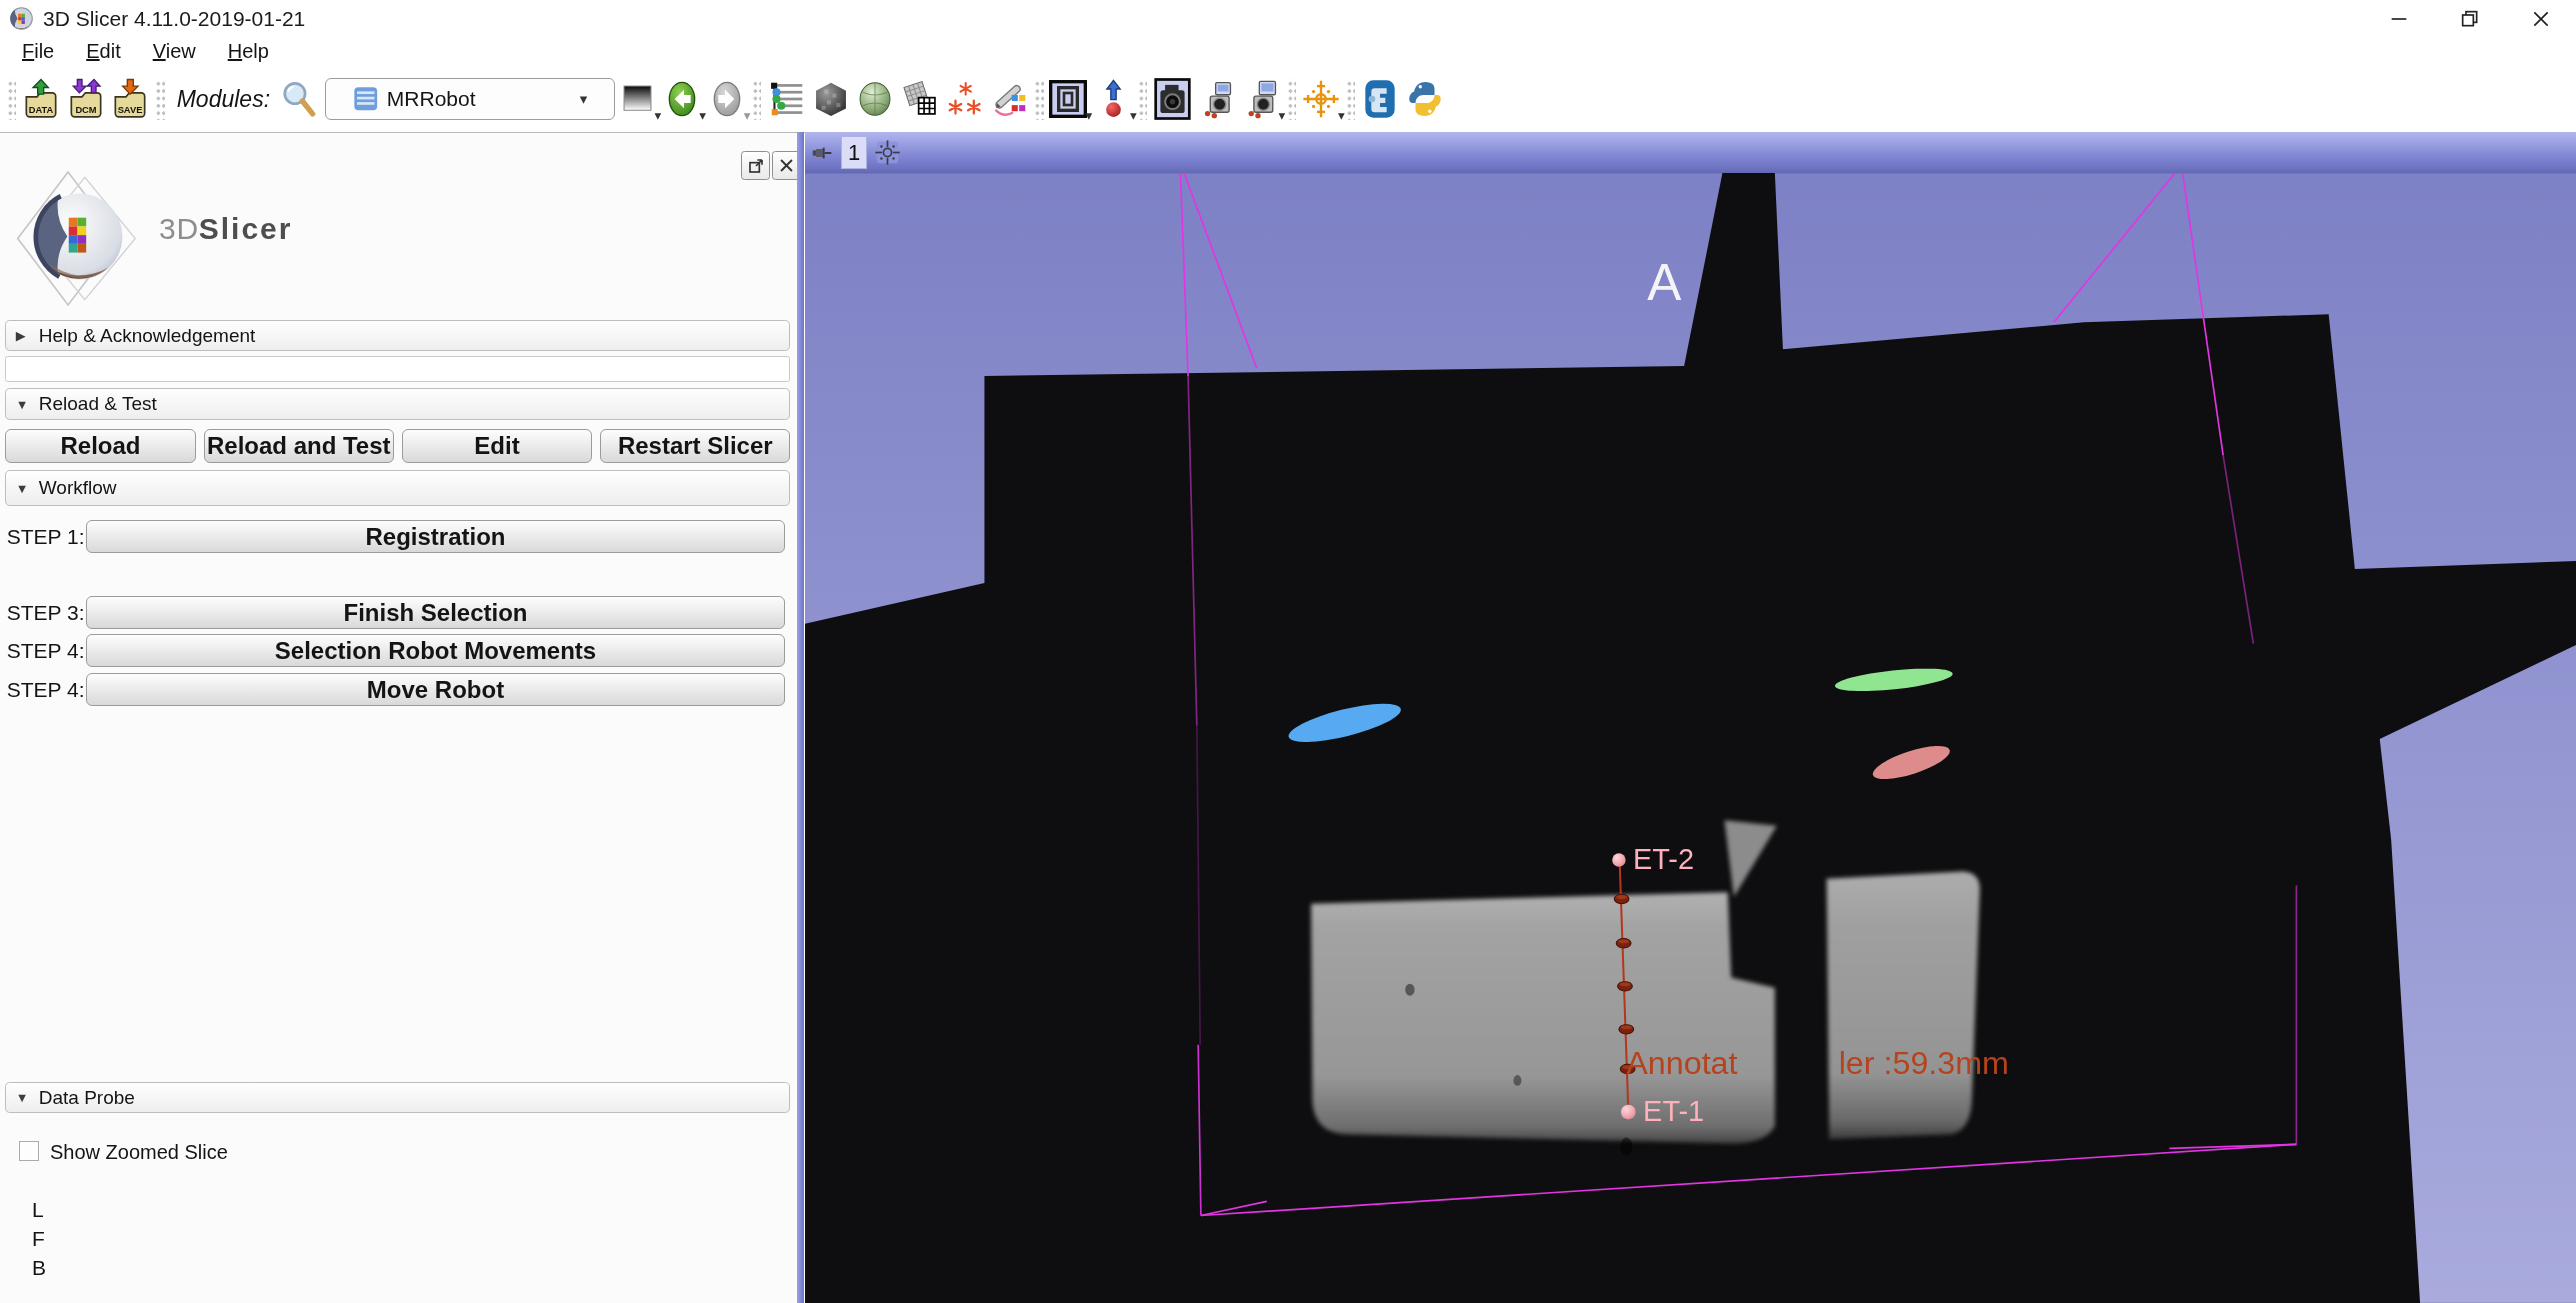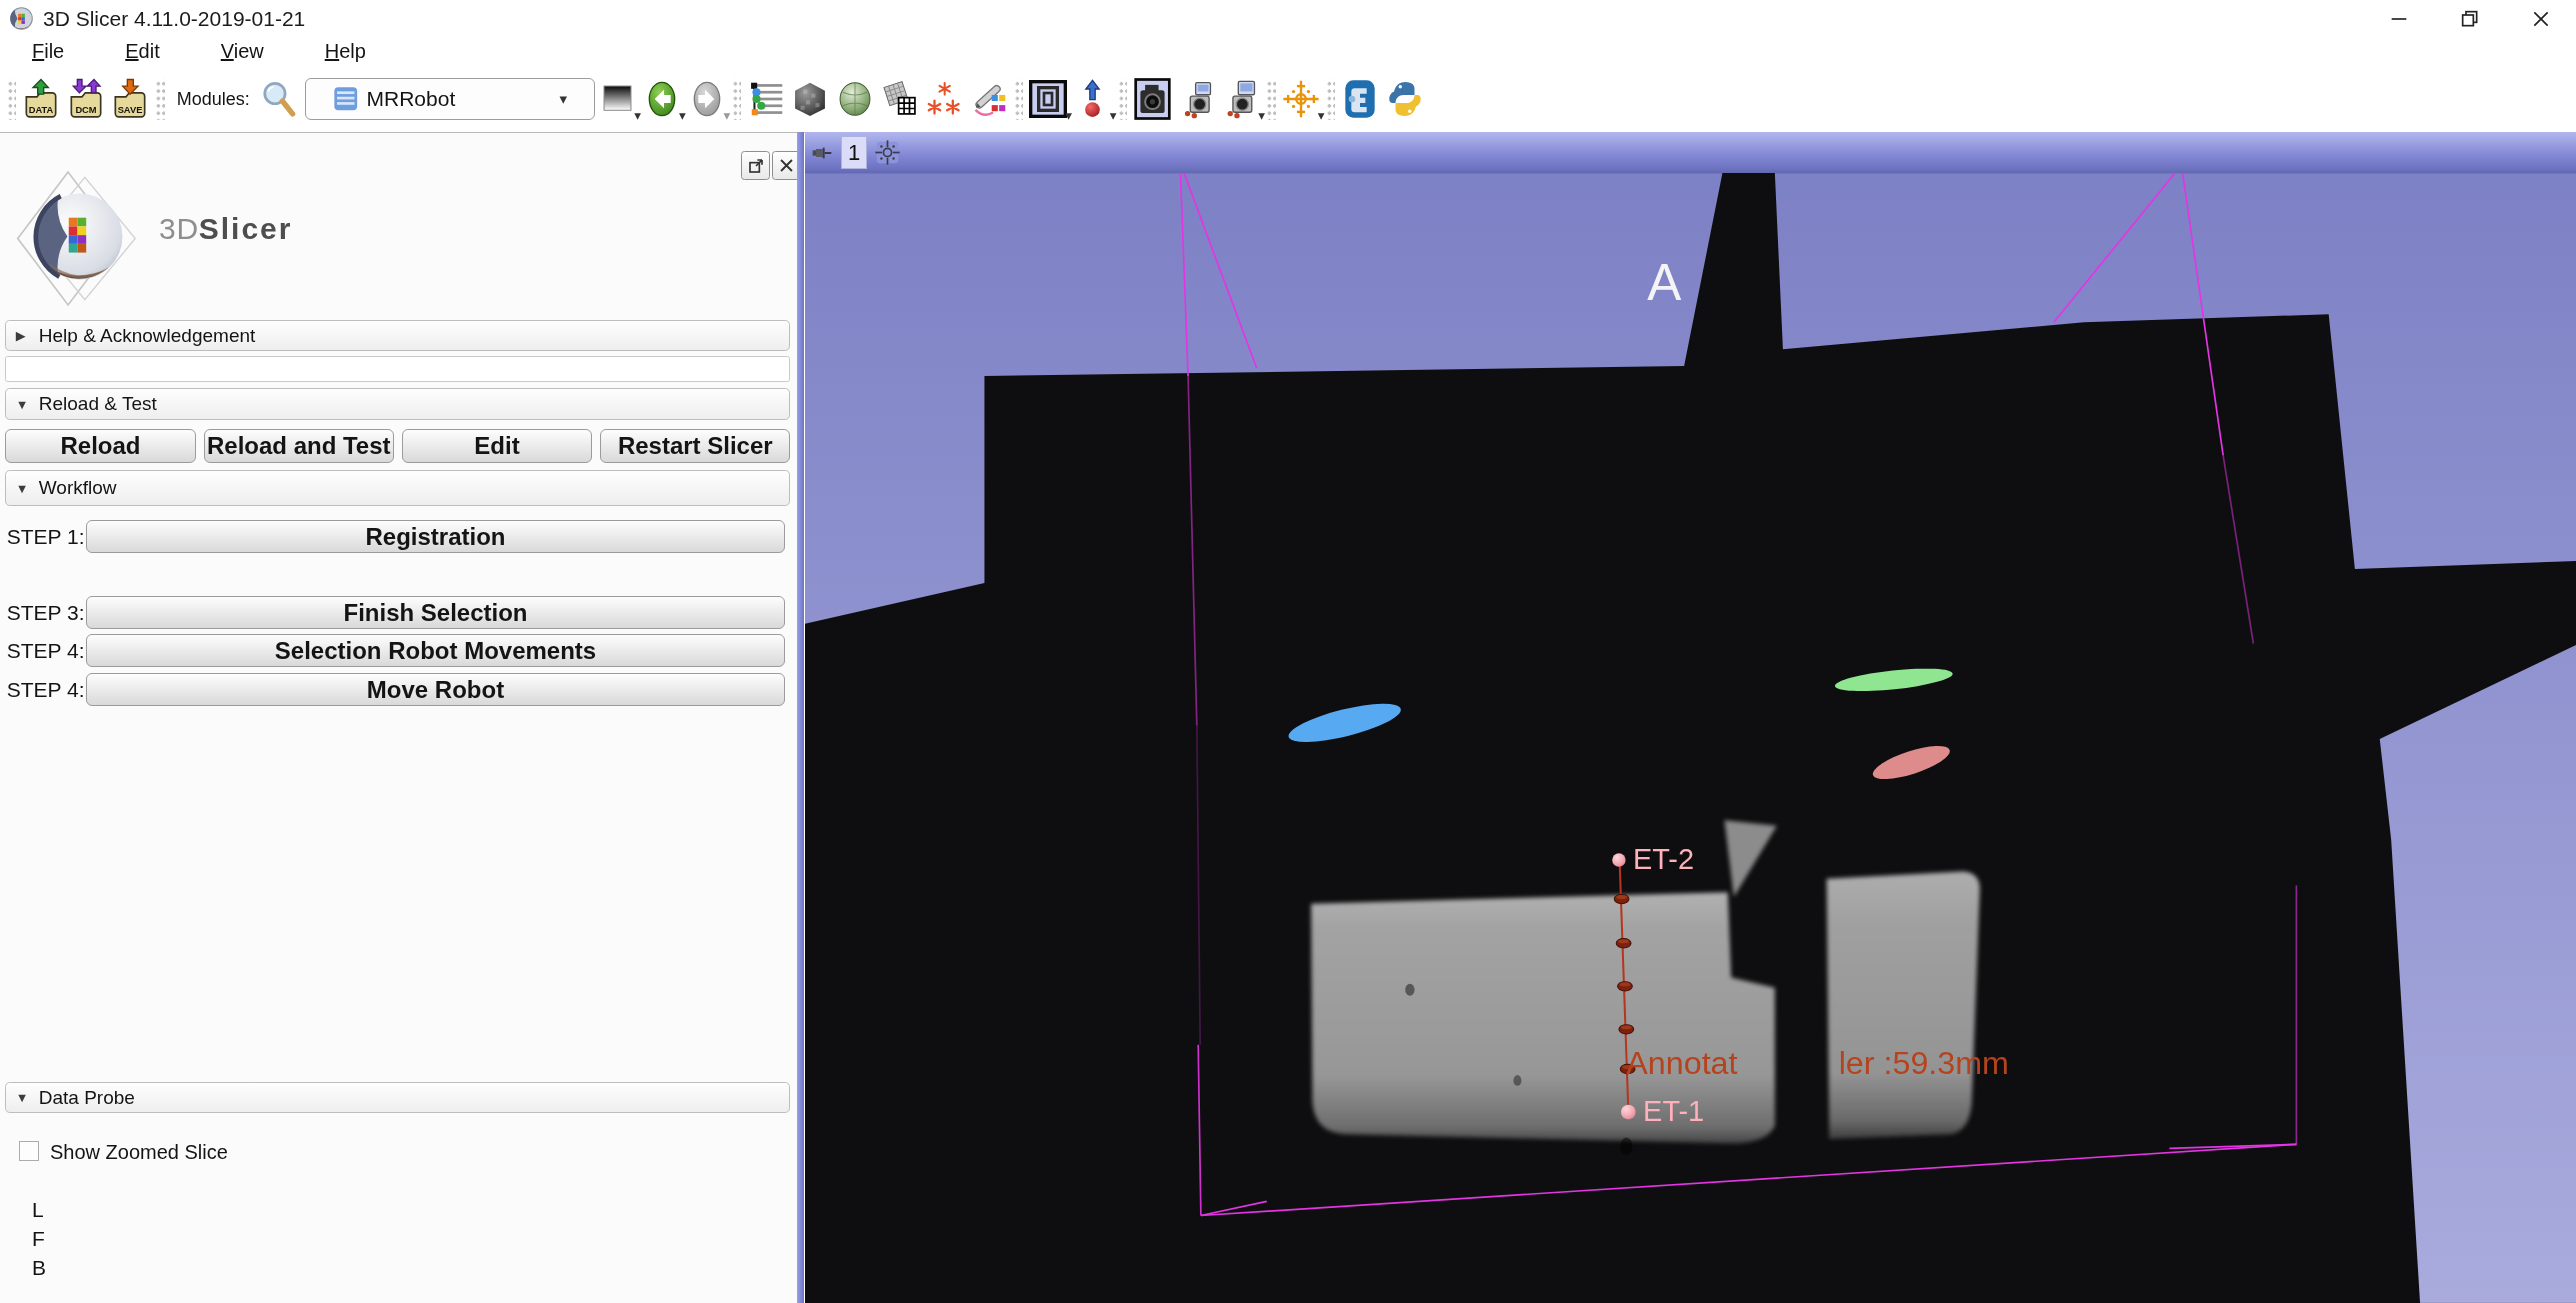--- a/index.html
+++ b/index.html
@@ -9,37 +9,37 @@
   
   .titlebar{position:absolute;left:0;top:0;width:100%;height:37px;background:#ffffff;
             display:flex;align-items:center;}
   .app-icon{margin-left:8px;width:27px;height:27px;}
   .title-text{margin-left:8px;font-size:21px;color:#1b1b1b;}
   .wincontrols{position:absolute;right:0;top:0;height:37px;display:flex;}
   .winbtn{width:71px;height:37px;display:flex;align-items:center;justify-content:center;}
 
   
   .menubar{position:absolute;left:0;top:37px;width:100%;height:29px;background:#ffffff;
-           display:flex;align-items:center;padding-left:16px;box-sizing:border-box;gap:29px;}
+           display:flex;align-items:center;padding-left:6px;box-sizing:border-box;}
   .menu-item{display:inline-block;font-size:20px;color:#141414;padding:0 16px;line-height:29px;}
   .menu-item::first-letter{text-decoration:underline;}
 
   
   .toolbar{position:absolute;left:0;top:66px;width:100%;height:67px;background:#ffffff;
            border-bottom:1.3px solid #c6c6c6;box-sizing:border-box;display:flex;align-items:center;
            padding-left:4px;}
   .grip{width:9.4px;height:42px;margin:0 2.7px;
         background-image:radial-gradient(circle,#bfbfbf 1.5px,transparent 1.9px);
         background-size:5.4px 7.4px;background-position:0.7px 2px;}
   .tbtn{width:42px;height:44px;display:flex;align-items:center;justify-content:center;
         position:relative;margin:0 1.3px;}
   .tbtn svg{display:block;}
   .caret{position:absolute;right:-2.7px;bottom:-1.3px;font-size:13.4px;color:#333;line-height:13.4px;}
   .caret.dim{color:#9a9a9a;}
-  .modules-label{font-size:18px;color:#141414;margin:0 6.7px 0 9.4px;}
+  .modules-label{font-size:23px;color:#141414;margin:0 6.7px 0 9.4px;font-style:italic;}
   .combo{width:290px;height:42px;border:1.3px solid #9c9c9c;border-radius:6px;background:#fdfdfd;
          display:flex;align-items:center;padding:0 27px;box-sizing:border-box;margin-left:4px;}
   .combo-text{font-size:21px;color:#141414;margin-left:8px;flex:1;}
   .combo .caret2{font-size:15px;color:#333;}
 
   
   .content{position:absolute;left:0;top:132px;width:2576px;height:1171px;}
 
   
   .panel{position:absolute;left:0;top:0;width:797px;height:1171px;background:#fbfbfb;

